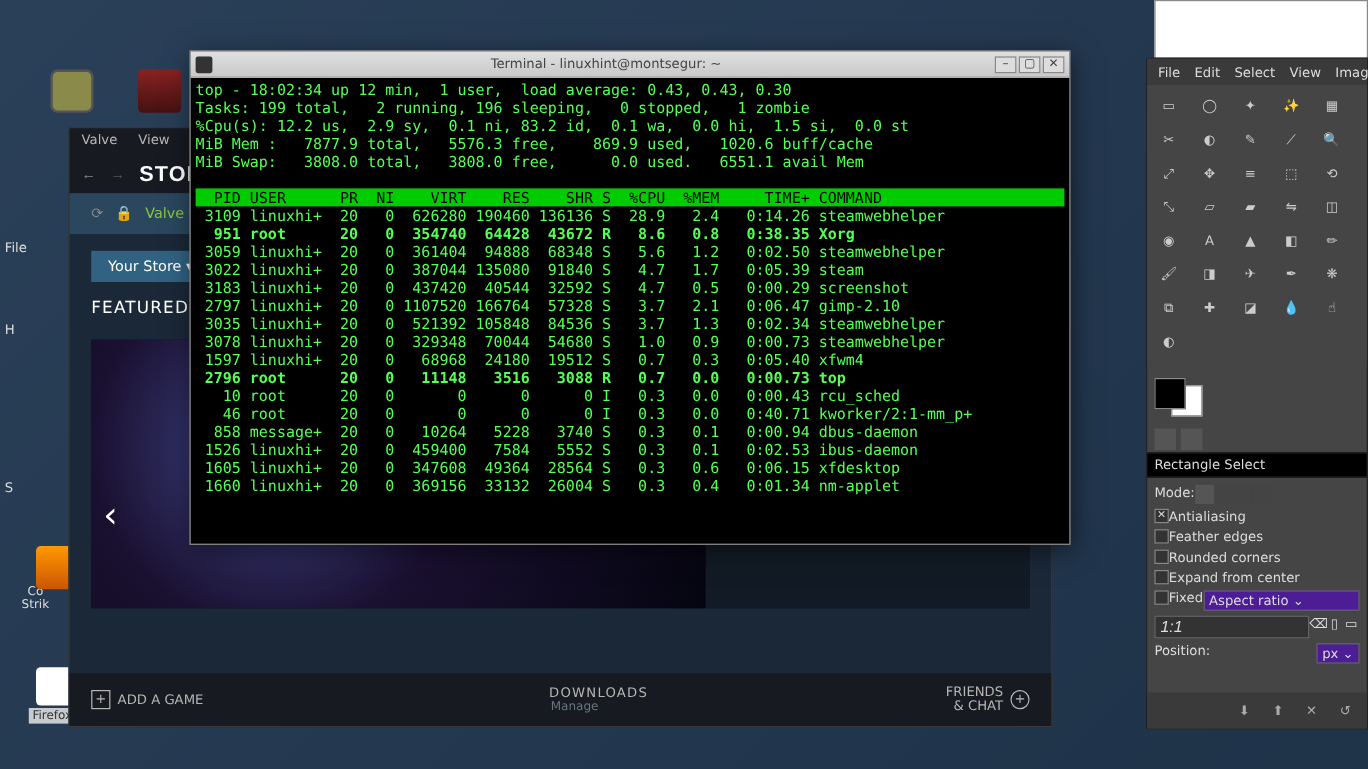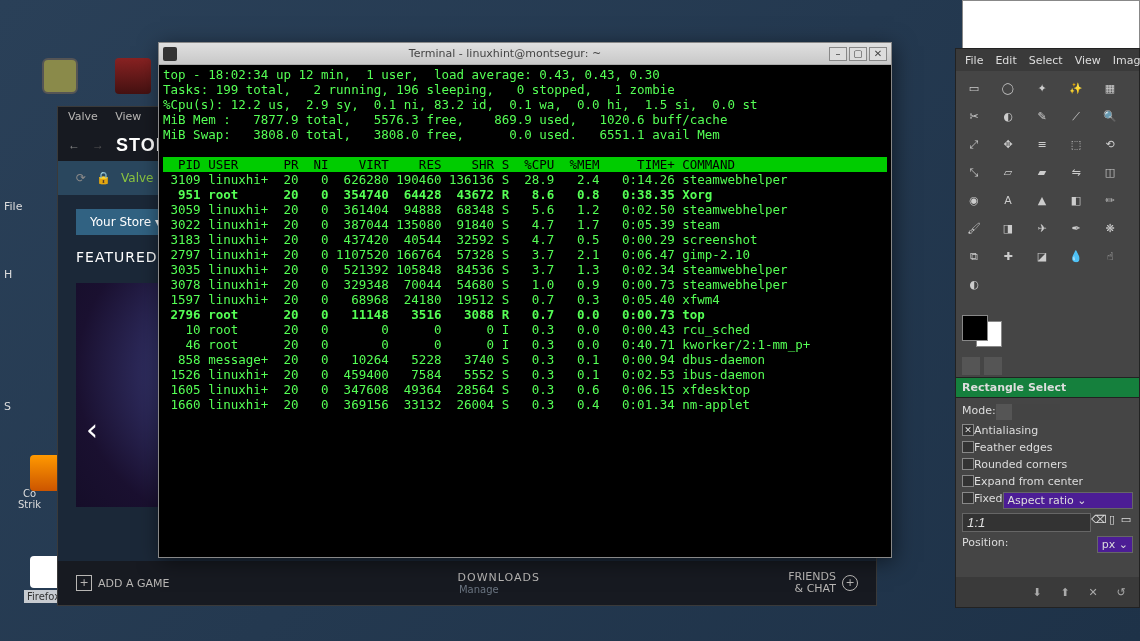--- a/index.html
+++ b/index.html
@@ -55,21 +55,21 @@
 .plus-box { width:16px;height:16px;border:1px solid #b8b6b4;line-height:14px;text-align:center;}
 .steam-footer .mid { text-align:center;}
 .steam-footer .mid div:first-child{letter-spacing:1px;margin-left:40px;}
 .steam-footer .mid div:last-child{color:#6a7480;font-size:10px;}
 .steam-footer .right { display:flex; align-items:center; gap:6px;}
 
 
 .terminal-window {
   position: absolute;
   left: 158px; top: 42px;
-  width: 734px; height: 516px;
+  width: 734px; height: 412px;
   background: #737373;
   border: 1px solid #888;
   box-shadow: 2px 4px 20px rgba(0,0,0,.5);
 }
 .term-titlebar {
   height: 22px;
   background: linear-gradient(#e0e0e0, #c8c8c8);
   border-bottom: 1px solid #aaa;
   display: flex; align-items: center;
   padding: 0 4px;
@@ -103,21 +103,21 @@
   color: #ddd;
   font-size: 11px;
 }
 .gimp-menubar { height: 22px; background: #3a3a3a; display:flex; align-items:center; padding:0 4px; gap:2px;}
 .gimp-menubar span { padding:3px 5px; }
 .gimp-toolbox { padding: 4px 2px; display: grid; grid-template-columns: repeat(5, 32px); gap: 2px; background:#454545;}
 .gimp-tool { width:32px; height:26px; display:flex;align-items:center;justify-content:center; color:#ccc; }
 .gimp-swatches { padding: 8px 6px; display:flex; align-items:center; gap:0;}
 .gimp-swatches .fg { width:26px;height:26px;background:#000;border:1px solid #888; position:relative; z-index:2;}
 .gimp-swatches .bg { width:26px;height:26px;background:#fff;border:1px solid #888; margin-left:-12px;margin-top:12px;}
-.gimp-panel-title { background:#15803d; padding:3px 6px; font-weight:bold; border-top:1px solid #222;border-bottom:1px solid #222;}
+.gimp-panel-title { background:#000000; padding:3px 6px; font-weight:normal; border-top:1px solid #222;border-bottom:1px solid #222;}
 .gimp-opts { padding: 4px 6px; }
 .gimp-opts .row { display:flex; align-items:flex-start; padding:2px 0; gap:0;}
 .gimp-cb { width:12px;height:12px;border:1px solid #888;background:#333;display:inline-flex;align-items:center;justify-content:center;font-size:9px;}
 .gimp-input { background:#333;border:1px solid #666;color:#ddd;padding:1px 4px;width:50px;}
 .gimp-select { background:#4c1d95;border:1px solid #666;color:#ddd;padding:1px 4px;}
 .gimp-footer { position:absolute; bottom:0; left:0; right:0; height:30px; background:#3a3a3a; display:flex; align-items:center; justify-content:flex-end; gap:8px; padding:0 8px;}
 .gimp-footer .fbtn { width:20px;height:20px;display:flex;align-items:center;justify-content:center;color:#aaa;}
 
 .white-box { position:absolute; top:0; left:962px; width:178px; height:52px; background:#fff; border:1px solid #888;}
 </style>

